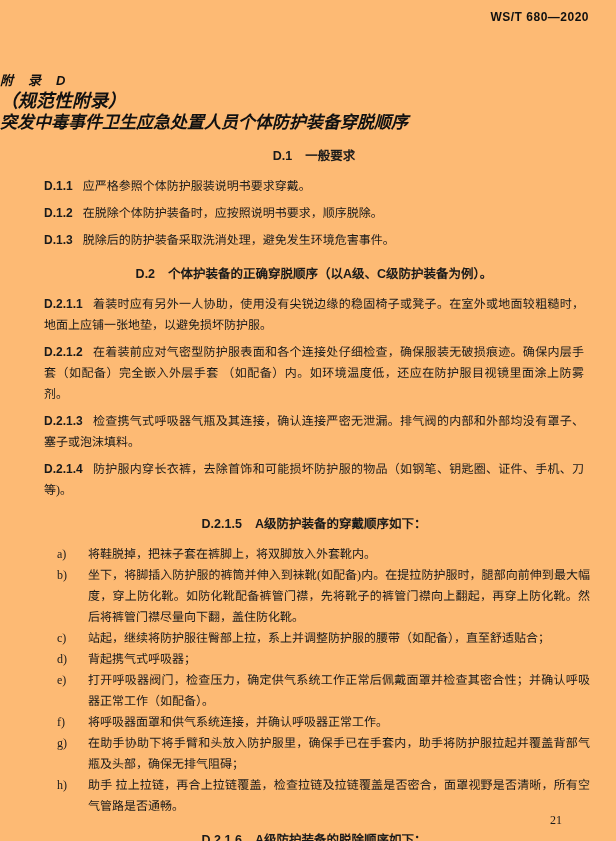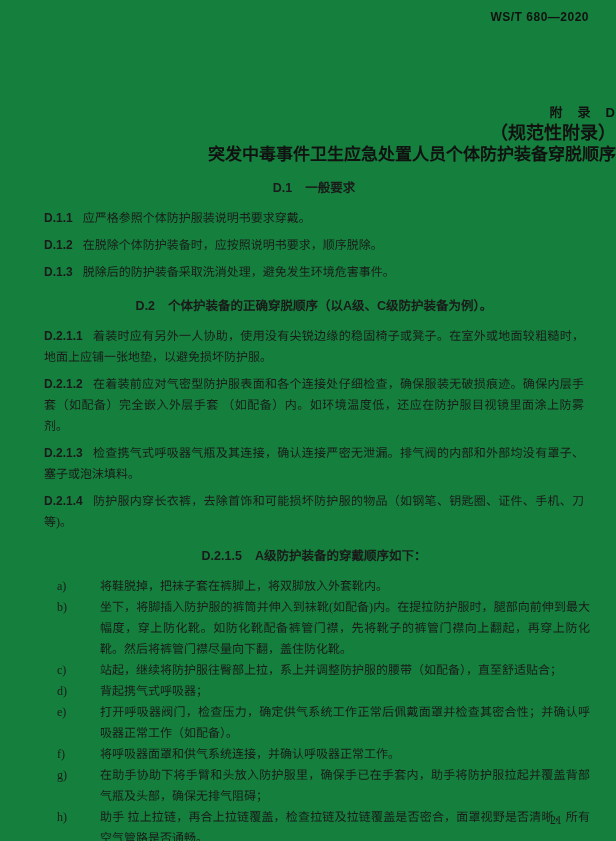--- a/index.html
+++ b/index.html
@@ -5,41 +5,42 @@
   html, body {
     margin: 0;
     padding: 0;
     background: #ffffff;
   }
   .page {
     position: relative;
     width: 616px;
     height: 841px;
     margin: 0 auto;
-    background: #15803d;
+    background: #fdba74;
     color: #1a1a1a;
     font-family: "Liberation Serif", "DejaVu Serif", serif;
     overflow: hidden;
   }
   .doc-header {
     position: absolute;
     top: 10px;
     right: 27px;
     font-family: "Liberation Sans", "DejaVu Sans", sans-serif;
     font-size: 12px;
     font-weight: 600;
     letter-spacing: 0.5px;
     color: #111;
   }
   .title-block {
-    padding-top: 102px;
-    text-align: right;
+    padding-top: 70px;
+    text-align: left;
     font-family: "Liberation Sans", "DejaVu Sans", sans-serif;
     font-weight: bold;
     color: #111;
+    font-style: italic;
   }
   .appendix-title   { font-size: 13px;   line-height: 21px; letter-spacing: 1px; }
   .appendix-subtitle{ font-size: 18px;   line-height: 21px; }
   .main-title       { font-size: 17px; line-height: 21px; }
 
   .content {
     margin: 4px 26px 0 38px;
     font-size: 12px;
     line-height: 21px;
     text-align: justify;
@@ -61,21 +62,21 @@
     white-space: nowrap;
   }
   .li {
     display: flex;
     margin-left: 19px;
   }
   .li .num {
     flex: none;
     width: 31px;
   }
-  .li .text { flex: 1; margin-left: 12px; }
+  .li .text { flex: 1; }
 
   .page-number {
     position: absolute;
     right: 54px;
     bottom: 13px;
     font-size: 12px;
     color: #1a1a1a;
   }
 </style>
 </head>

